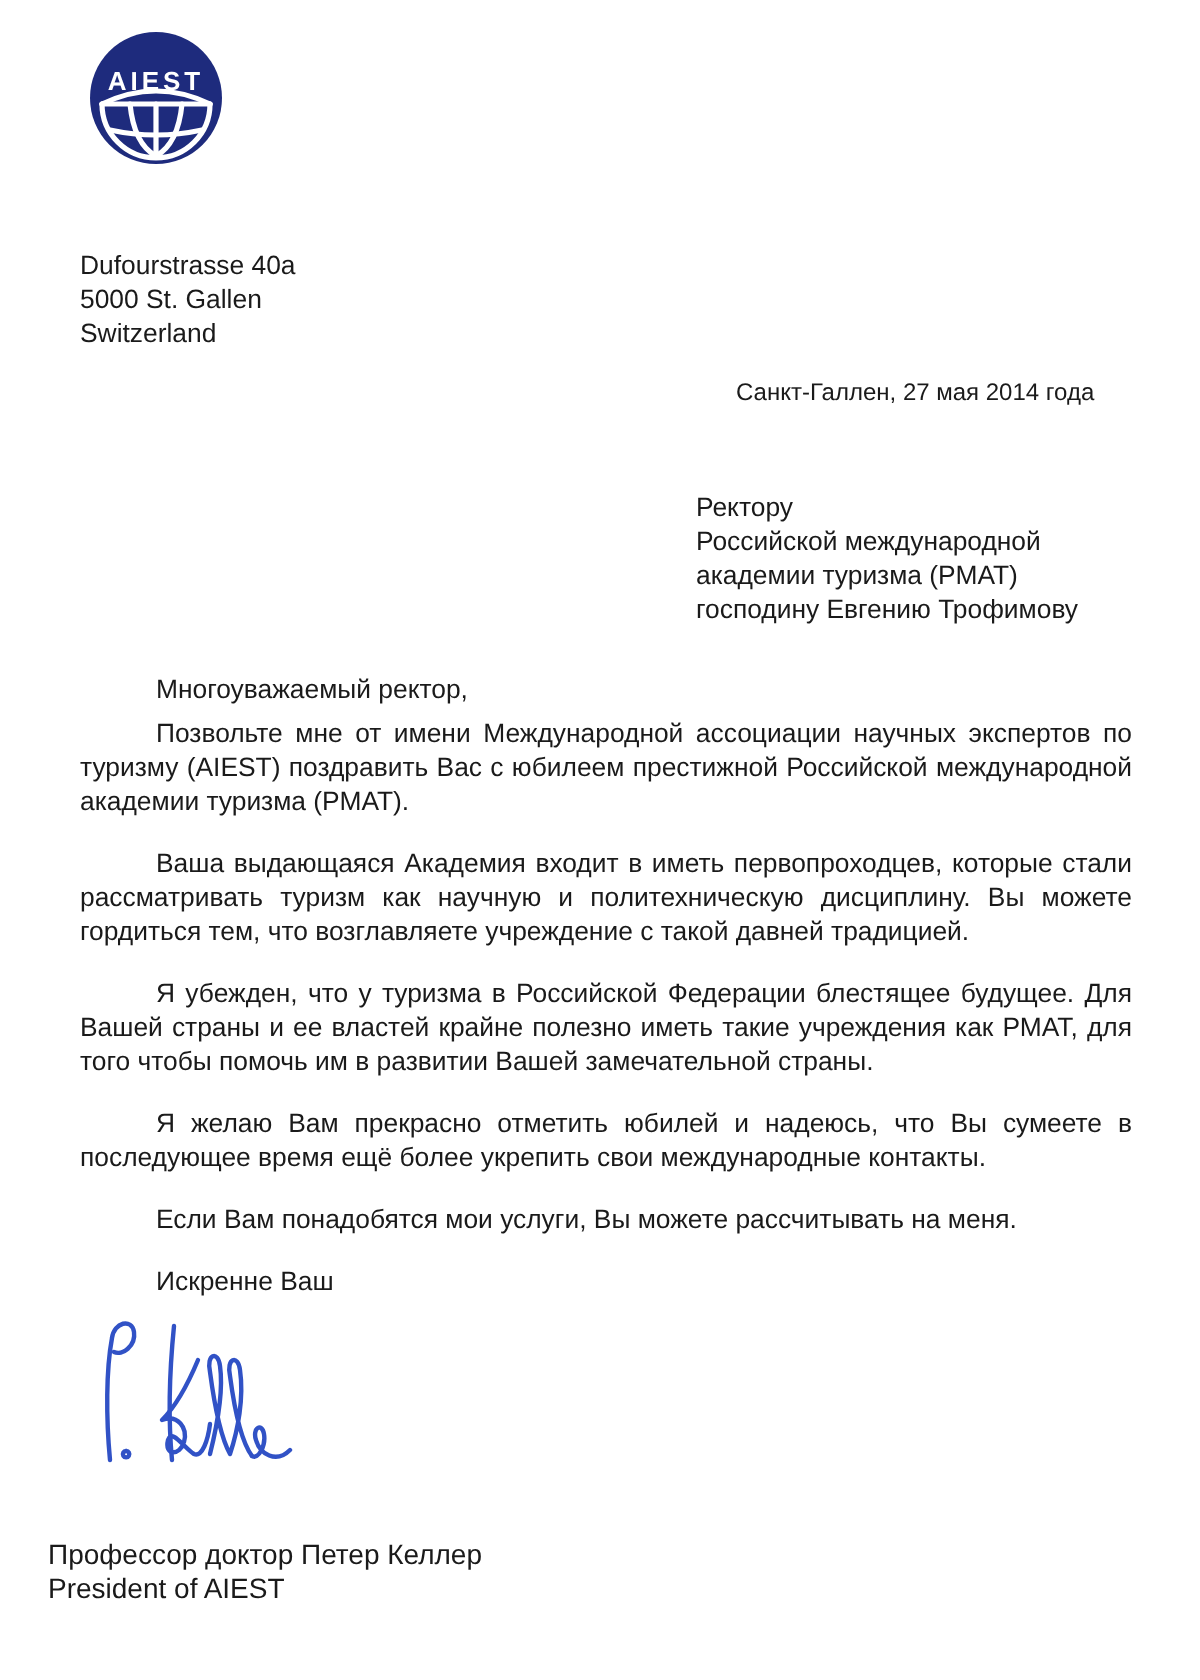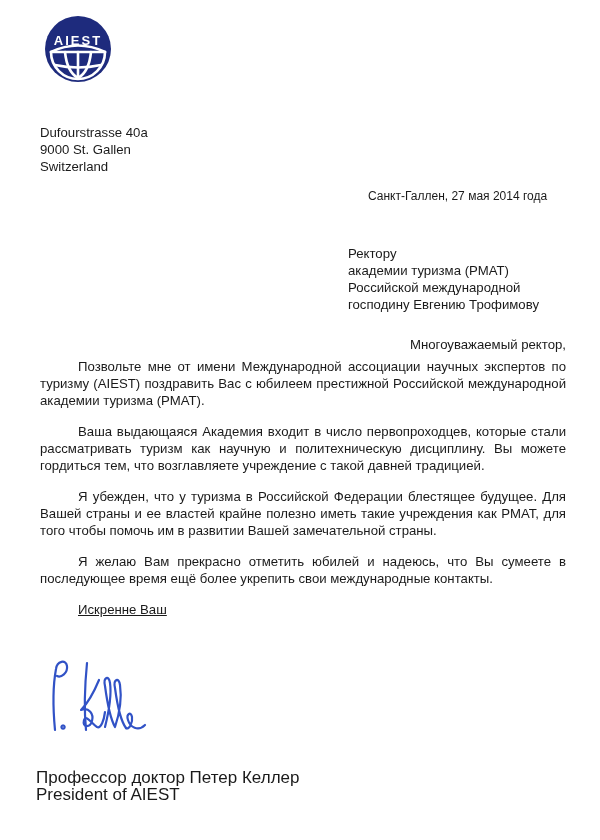--- a/index.html
+++ b/index.html
@@ -61,40 +61,39 @@
     line-height: 17px;
   }
   .letter-body p {
     margin: 0 0 14px 0;
     text-indent: 38px;
     text-align: justify;
     hyphens: none;
   }
   .letter-body p.salutation {
     margin-bottom: 5px;
-    text-align: right;
+    text-align: left;
   }
   .letter-body p.closing {
     margin-bottom: 12px;
     text-align: left;
-    text-decoration: underline;
   }
   .signature {
     position: absolute;
     left: 42px;
     top: 653px;
     width: 108px;
     height: 92px;
   }
   .signature svg { display: block; width: 108px; height: 92px; }
   .signer {
     position: absolute;
-    left: 36px;
+    left: 24px;
     top: 769px;
-    font-size: 17px;
+    font-size: 14px;
     line-height: 17px;
   }
 </style>
 </head>
 <body>
 
 <div class="page">
 
   <div class="logo">
     <svg viewBox="0 0 68 68">
@@ -112,39 +111,40 @@
         <path d="M21,37 Q23,57 34,63"></path>
         <path d="M47,37 Q45,57 34,63"></path>
 
         <path d="M11,50 Q34,55 57,50"></path>
       </g>
     </svg>
   </div>
 
   <div class="sender">
     <div>Dufourstrasse 40a</div>
-    <div>9000 St. Gallen</div>
+    <div>5000 St. Gallen</div>
     <div>Switzerland</div>
   </div>
 
   <div class="dateline">Санкт-Галлен, 27 мая 2014 года</div>
 
   <div class="recipient">
     <div>Ректору</div>
+    <div>Российской международной</div>
     <div>академии туризма (РМАТ)</div>
-    <div>Российской международной</div>
     <div>господину Евгению Трофимову</div>
   </div>
 
   <div class="letter-body">
     <p class="salutation">Многоуважаемый ректор,</p>
     <p>Позвольте мне от имени Международной ассоциации научных экспертов по туризму (AIEST) поздравить Вас с юбилеем престижной Российской международной академии туризма (РМАТ).</p>
-    <p>Ваша выдающаяся Академия входит в число первопроходцев, которые стали рассматривать туризм как научную и политехническую дисциплину. Вы можете гордиться тем, что возглавляете учреждение с такой давней традицией.</p>
+    <p>Ваша выдающаяся Академия входит в иметь первопроходцев, которые стали рассматривать туризм как научную и политехническую дисциплину. Вы можете гордиться тем, что возглавляете учреждение с такой давней традицией.</p>
     <p>Я убежден, что у туризма в Российской Федерации блестящее будущее. Для Вашей страны и ее властей крайне полезно иметь такие учреждения как РМАТ, для того чтобы помочь им в развитии Вашей замечательной страны.</p>
     <p>Я желаю Вам прекрасно отметить юбилей и надеюсь, что Вы сумеете в последующее время ещё более укрепить свои международные контакты.</p>
+    <p>Если Вам понадобятся мои услуги, Вы можете рассчитывать на меня.</p>
     <p class="closing">Искренне Ваш</p>
   </div>
 
   <div class="signature">
     <svg viewBox="0 0 108 92">
       <g fill="none" stroke-width="2.2" stroke-linecap="round" stroke-linejoin="round" stroke="#3152c6">
 
         <path d="M13,77 C11,56 11,32 14,16 C15,8 24,6 25,13 C26,20 19,25 15,23"></path>
 
         <path d="M21,72.5 a1.6,1.6 0 1,0 0.1,0"></path>

